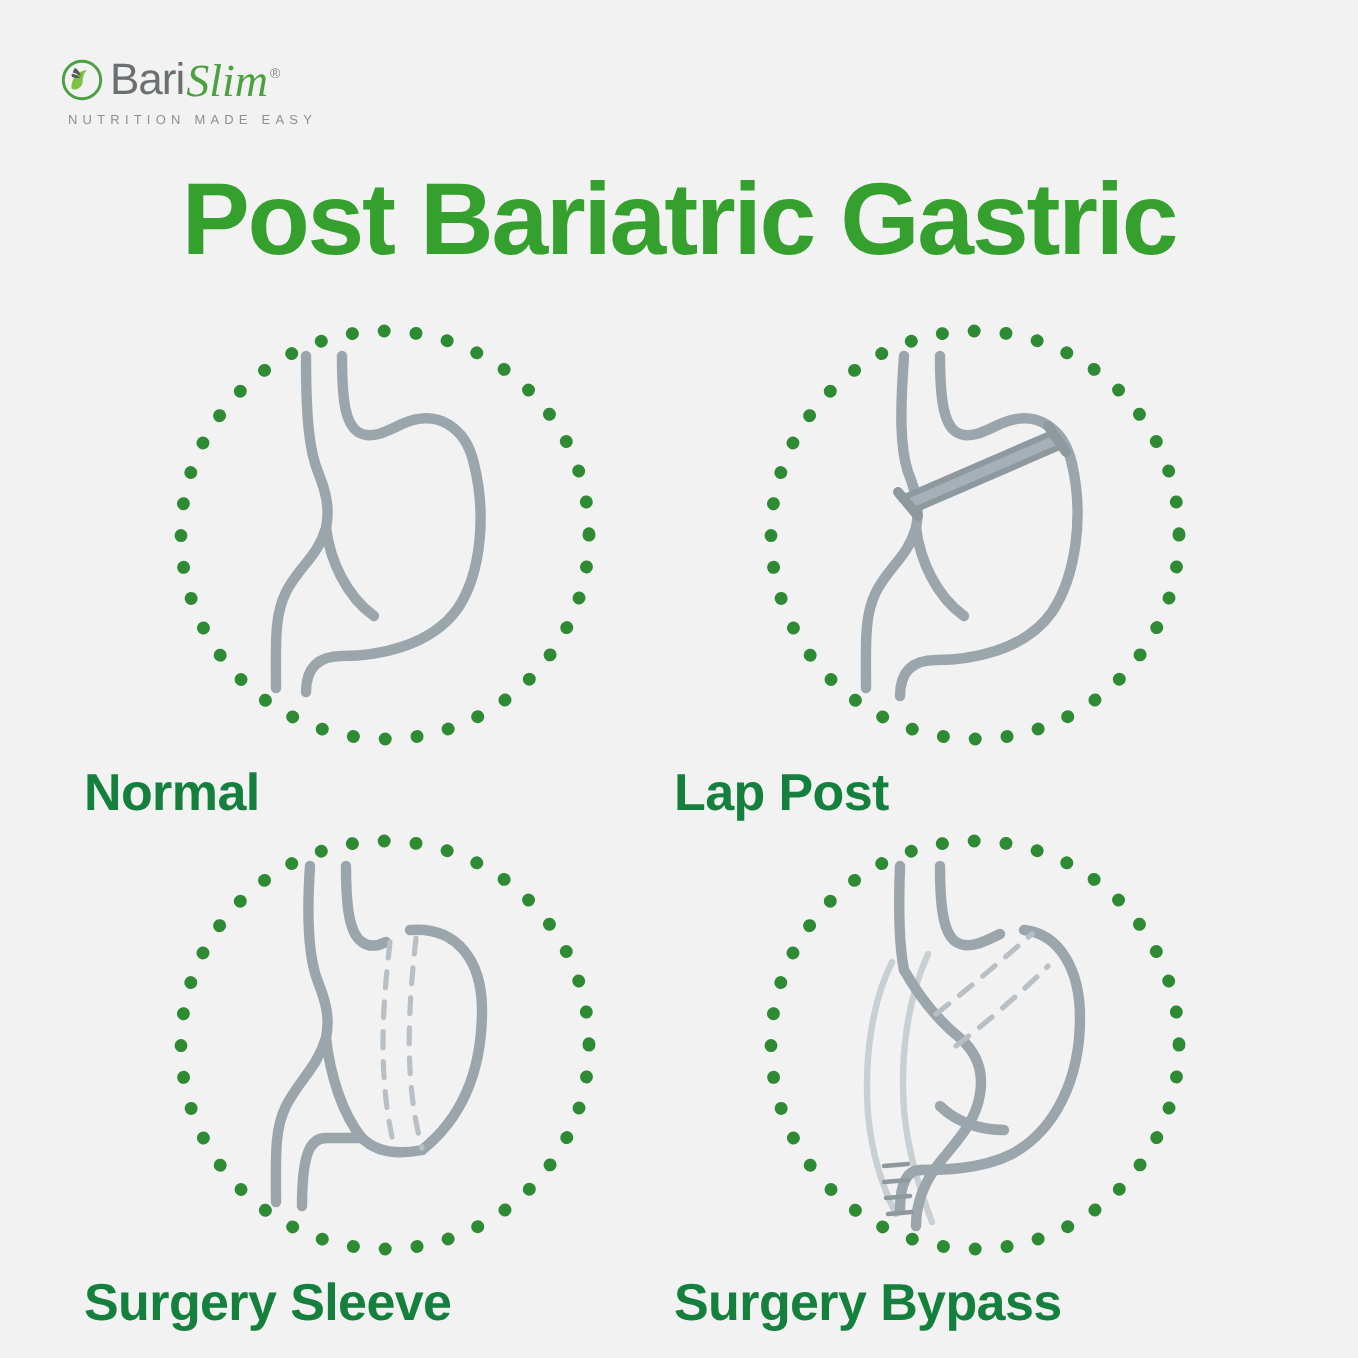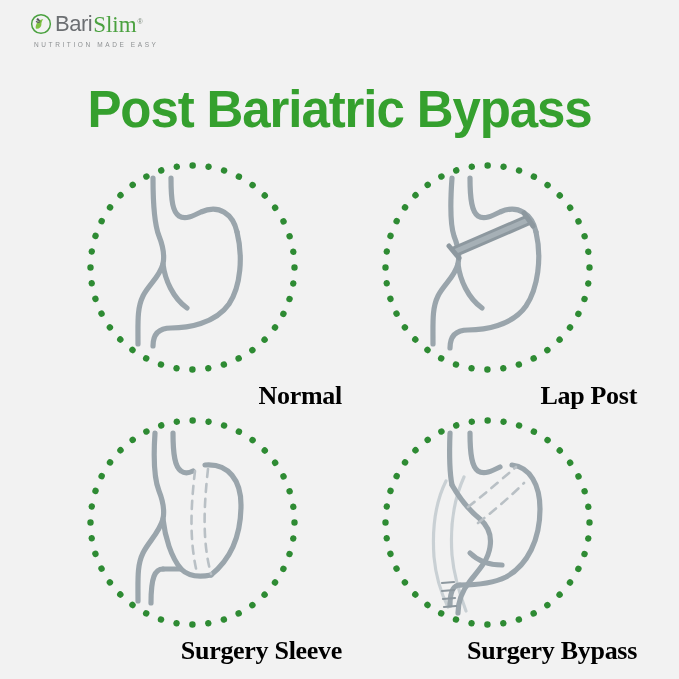--- a/index.html
+++ b/index.html
@@ -12,21 +12,21 @@
     height: 679px;
     overflow: hidden;
     font-family: "Liberation Sans", sans-serif;
     position: relative;
   }
 
   
   .brand {
     position: absolute;
     left: 30px;
-    top: 12px;
+    top: 28px;
     display: flex;
     flex-direction: column;
     align-items: flex-start;
   }
   .brand-row {
     display: flex;
     align-items: center;
     height: 24px;
   }
   .brand-mark {
@@ -37,20 +37,21 @@
   }
   .brand-bari {
     font-family: "Liberation Sans", sans-serif;
     font-size: 22px;
     letter-spacing: -0.5px;
     color: #6c6f72;
     line-height: 1;
   }
   .brand-slim {
     font-family: "Liberation Serif", serif;
+    font-style: italic;
     font-size: 23px;
     color: #4aa13f;
     line-height: 1;
     margin-left: 1px;
   }
   .brand-tm {
     font-size: 7px;
     color: #7b8a7b;
     align-self: flex-start;
     margin-top: 6px;
@@ -108,27 +109,27 @@
     inset: 0;
   }
   .organ-svg {
     position: absolute;
     left: 22px;
     top: 8px;
     width: 172px;
     height: 200px;
   }
   .cell-label {
-    text-align: right;
+    text-align: left;
     font-size: 26px;
     font-weight: bold;
-    color: #000000;
+    color: #15803d;
     letter-spacing: -0.3px;
     margin-top: 6px;
-    font-family: Liberation Serif, serif;
+    font-family: Liberation Sans, sans-serif;
   }
 </style>
 </head>
 <body>
 
 <div class="brand">
   <div class="brand-row">
     <span class="brand-mark">
       <svg viewBox="0 0 24 24" width="22" height="22" aria-hidden="true">
         <circle cx="12" cy="12" r="10.2" fill="none" stroke="#4aa13f" stroke-width="1.6"></circle>
@@ -137,21 +138,21 @@
         <path d="M6.6 8.6c1.8.3 3.3 1.1 4.5 2.3-1.6.2-3.1 0-4.5-.7-.4-.5-.4-1.1 0-1.6z" fill="#55595c"></path>
       </svg>
     </span>
     <span class="brand-bari">Bari</span>
     <span class="brand-slim">Slim</span>
     <span class="brand-tm">®</span>
   </div>
   <div class="brand-tagline">NUTRITION MADE EASY</div>
 </div>
 
-<div class="page-title">Post Bariatric Bypass</div>
+<div class="page-title">Post Bariatric Gastric</div>
 
 <div class="grid">
 
   <div class="cell cell-0">
     <div class="circle-wrap">
       <svg class="dotted-ring" viewBox="0 0 215 215">
         <circle cx="107.5" cy="107.5" r="102" fill="none" stroke="#2e8b33" stroke-width="6.4" stroke-linecap="round" stroke-dasharray="0.1 15.9"></circle>
       </svg>
       <svg class="organ-svg" viewBox="0 0 172 200">
         <g fill="none" stroke="#9aa5ac" stroke-width="5.2" stroke-linecap="round" stroke-linejoin="round">

